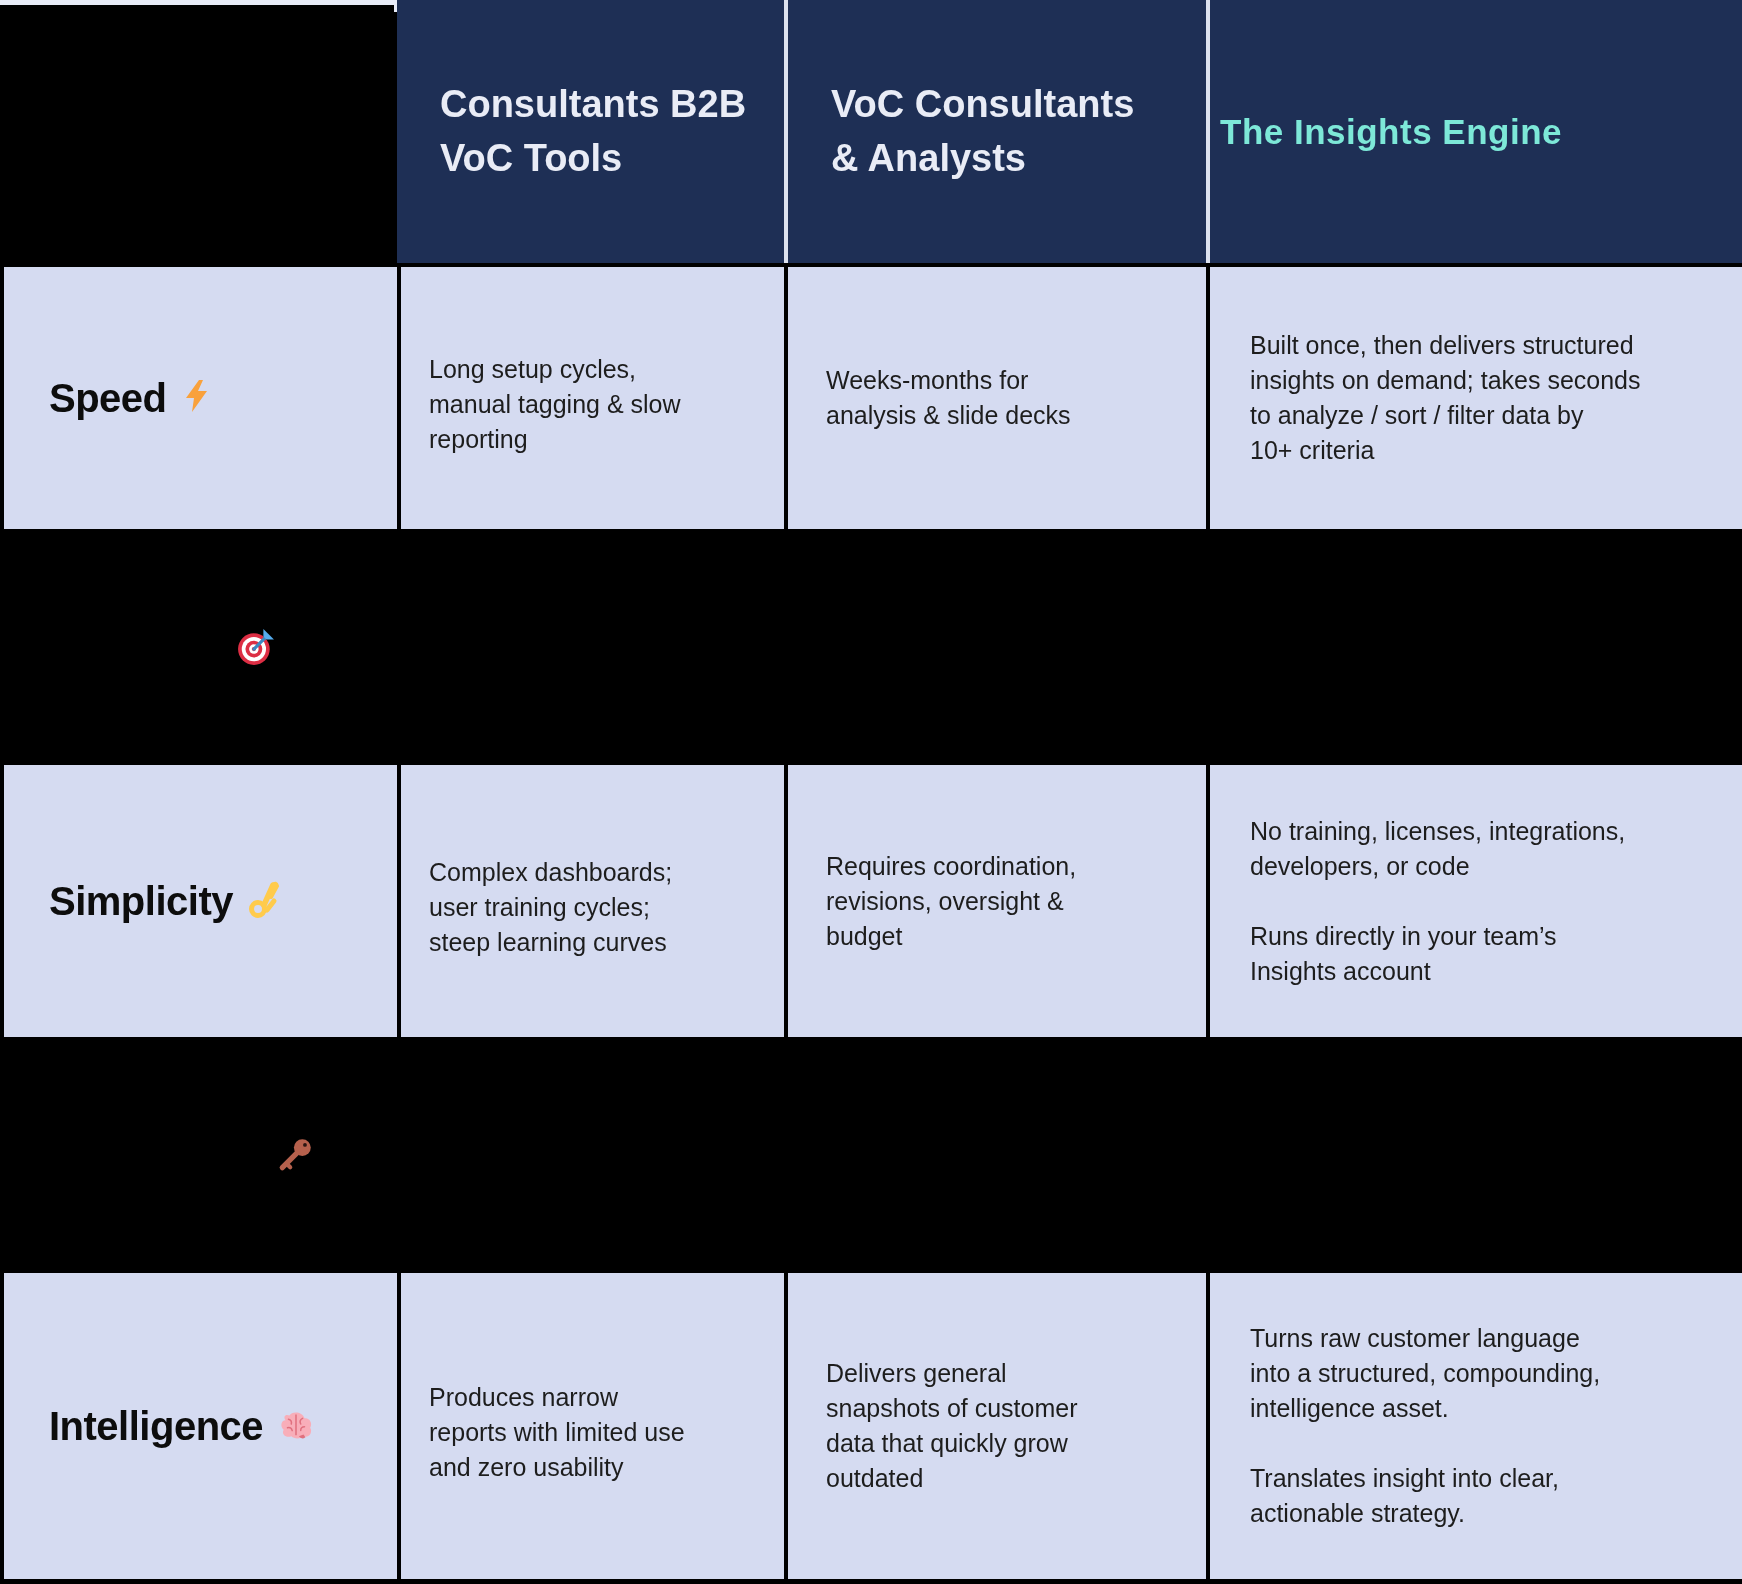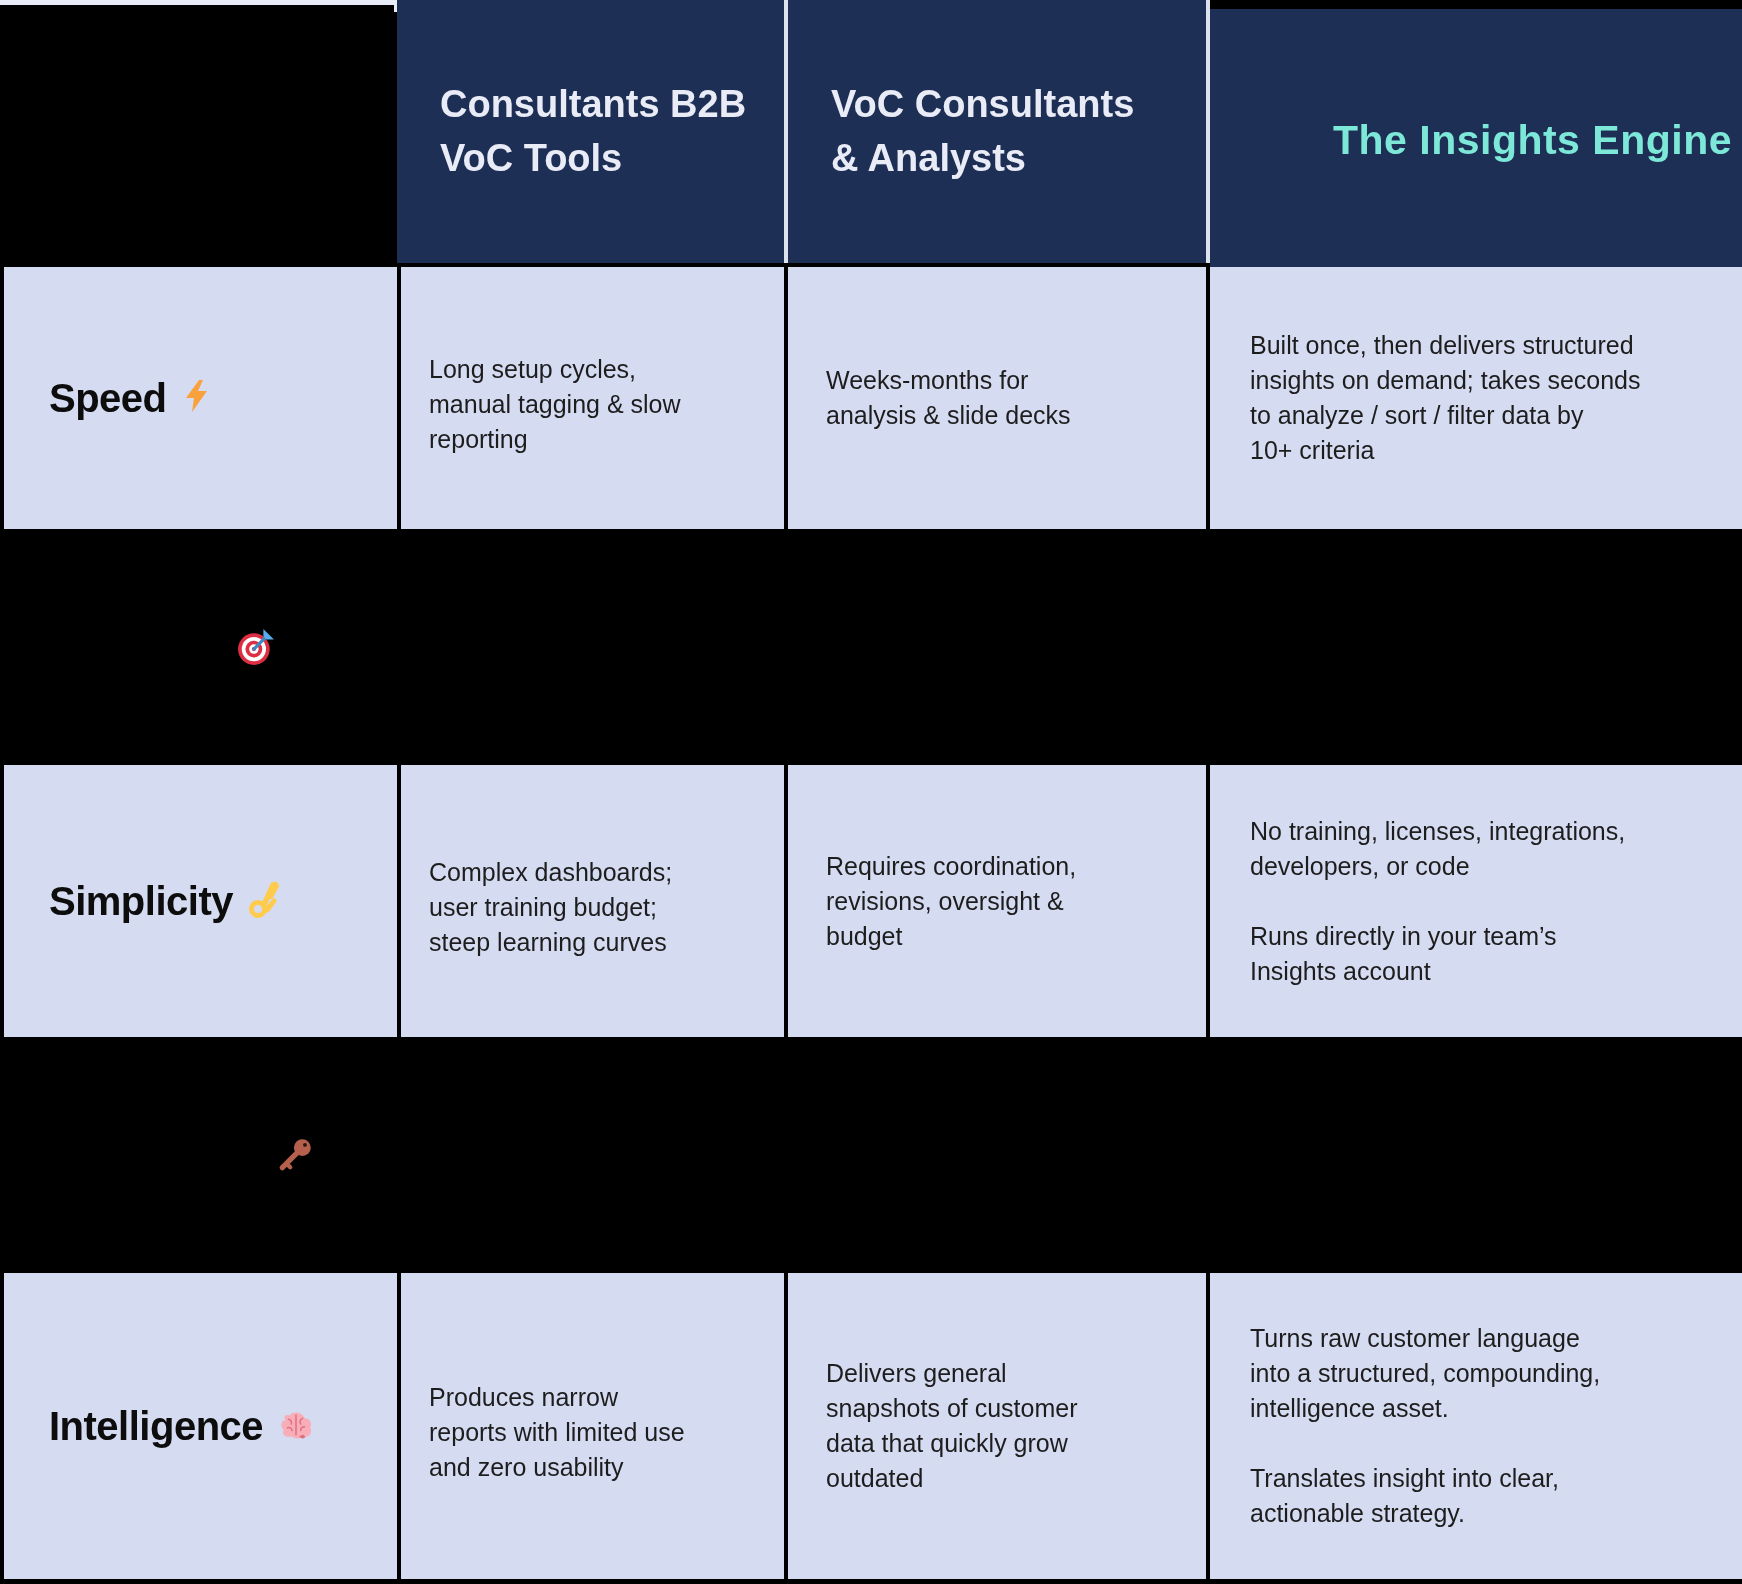--- a/index.html
+++ b/index.html
@@ -63,24 +63,24 @@
   }
   .corner-strip{
     position:absolute; left:0; top:0; width:396px; height:5px;
     background:var(--corner-strip);
   }
   .corner-strip-tick{
     position:absolute; left:394px; top:0; width:4px; height:12px;
     background:var(--corner-strip);
   }
   .header-cell.highlight{
-    justify-content:flex-end;
+    justify-content:flex-start;
     padding:0 10px;
     color:var(--accent-mint);
-    font-size:41px; font-weight:600; letter-spacing:0.5px;margin-top:9px;
+    font-size:35px; font-weight:600; letter-spacing:0.5px;
   }
   .header-divider{
     position:absolute; top:0; height:263px; width:4px;
     background:var(--divider-light);
   }
   .hd1{left:784px;}
   .hd2{left:1206px;}
 
   
   .label-cell{
@@ -183,21 +183,21 @@
       <svg width="36" height="40" viewBox="0 0 36 40" aria-hidden="true">
         <circle cx="11" cy="30" r="6.5" fill="none" stroke="var(--okhand-yellow)" stroke-width="5"></circle>
         <path d="M17 26 L26 6" stroke="var(--okhand-yellow)" stroke-width="5.5" stroke-linecap="round"></path>
         <path d="M26 6 Q29 3 30 7 L24 18" stroke="var(--okhand-yellow)" stroke-width="4" stroke-linecap="round" fill="none"></path>
         <path d="M20 31 L27 22" stroke="var(--okhand-yellow)" stroke-width="5" stroke-linecap="round"></path>
       </svg>
     </span>
   </div>
   <div class="cell r-simpl c2 body-cell">
     <div class="cell-text">Complex dashboards;
-user training budget;
+user training cycles;
 steep learning curves</div>
   </div>
   <div class="cell r-simpl c3 body-cell">
     <div class="cell-text">Requires coordination,
 revisions, oversight &amp;
 budget</div>
   </div>
   <div class="cell r-simpl c4 body-cell">
     <div class="cell-text">No training, licenses, integrations,
 developers, or code

